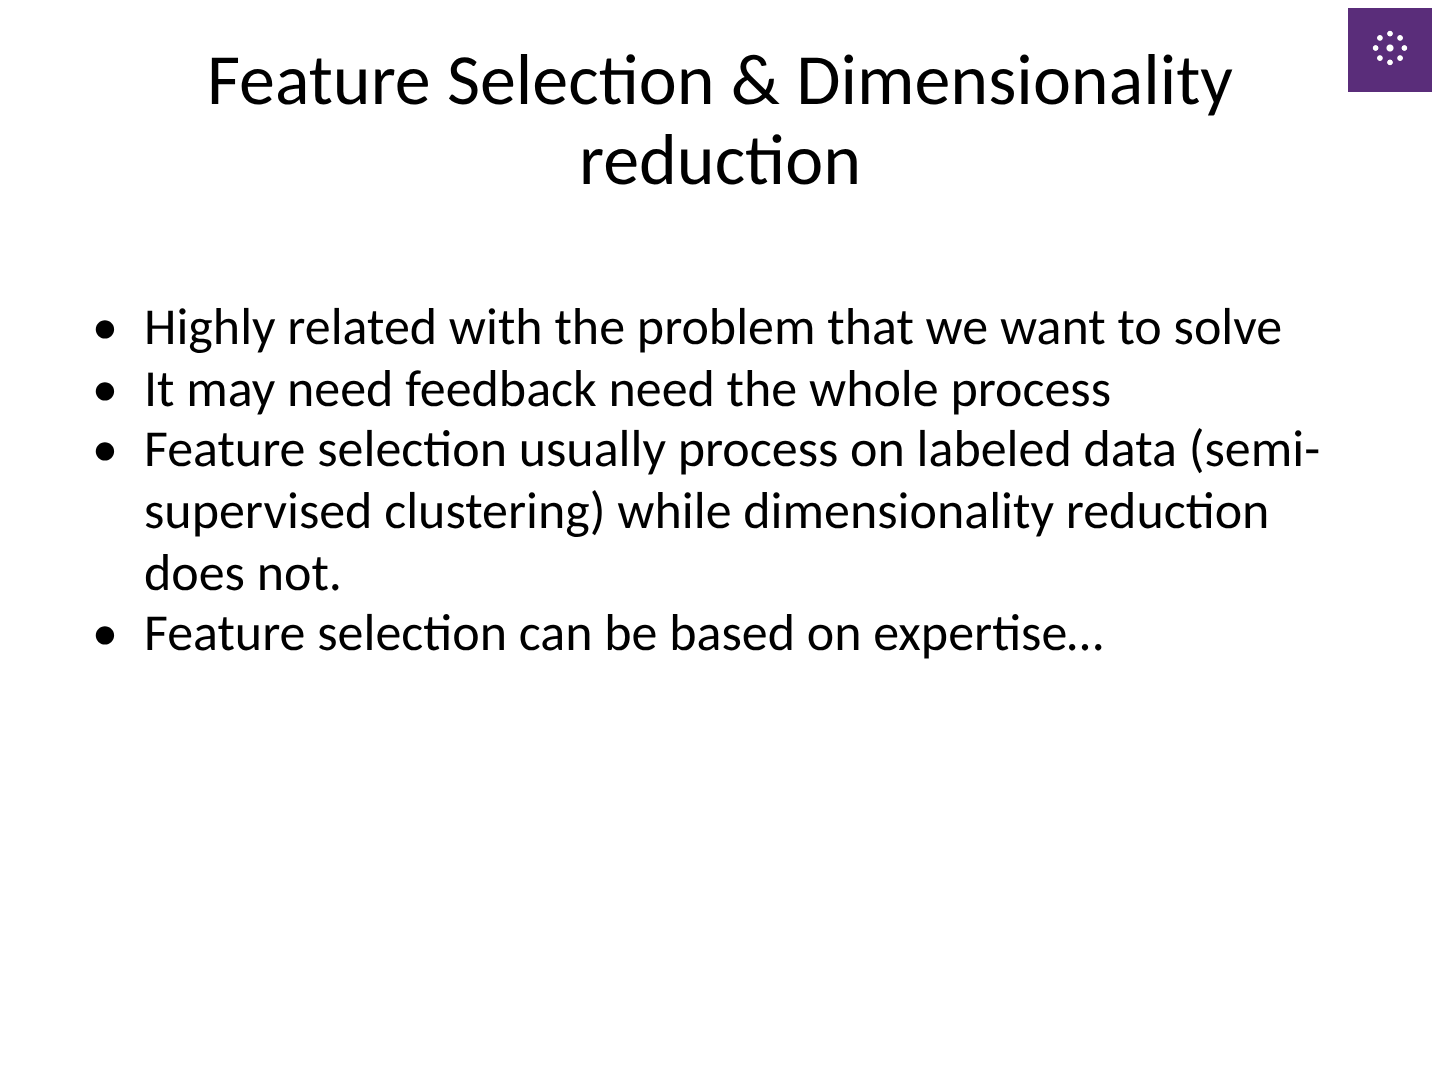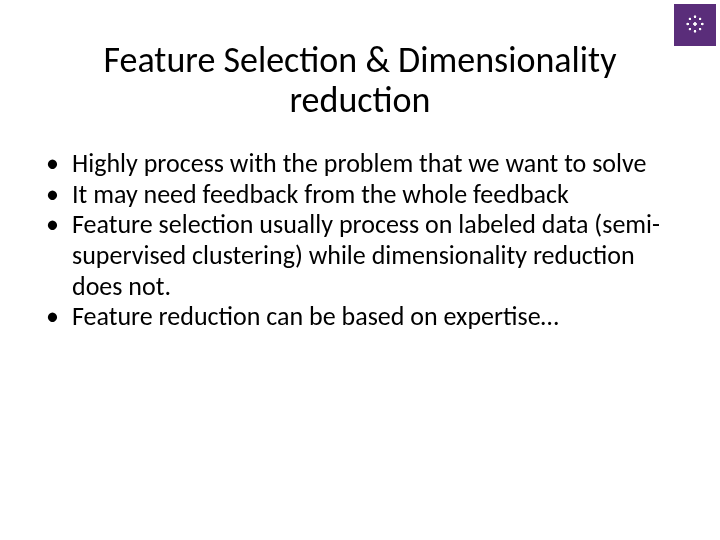--- a/index.html
+++ b/index.html
@@ -46,21 +46,21 @@
   .logo-text {
     color: #fff;
     font-size: 4px;
     line-height: 4.5px;
     text-align: center;
     font-family: Arial, sans-serif;
     letter-spacing: 0.2px;
   }
   .title {
     position: absolute;
-    top: 40px;
+    top: 20px;
     left: 0;
     right: 0;
     text-align: center;
     font-size: 36px;
     line-height: 1.12;
     font-weight: 400;
     padding: 0 52px;
   }
   .content {
     position: absolute;
@@ -92,27 +92,27 @@
   <div class="logo-glyph"></div>
   <div class="logo-text"></div>
   <div class="logo-text"></div>
 </div>
 
 <h1 class="title">Feature Selection &amp; Dimensionality reduction</h1>
 
 <div class="content">
   <div class="bullet-item">
     <span class="bullet-marker">•</span>
-    <span class="bullet-text">Highly process with the problem that we want to solve</span>
+    <span class="bullet-text">Highly related with the problem that we want to solve</span>
   </div>
   <div class="bullet-item">
     <span class="bullet-marker">•</span>
-    <span class="bullet-text">It may need feedback from the whole feedback</span>
+    <span class="bullet-text">It may need feedback need the whole process</span>
   </div>
   <div class="bullet-item">
     <span class="bullet-marker">•</span>
     <span class="bullet-text">Feature selection usually process on labeled data (semi-supervised clustering) while dimensionality reduction does not.</span>
   </div>
   <div class="bullet-item">
     <span class="bullet-marker">•</span>
-    <span class="bullet-text">Feature reduction can be based on expertise…</span>
+    <span class="bullet-text">Feature selection can be based on expertise…</span>
   </div>
 </div>
 
 </body></html>

